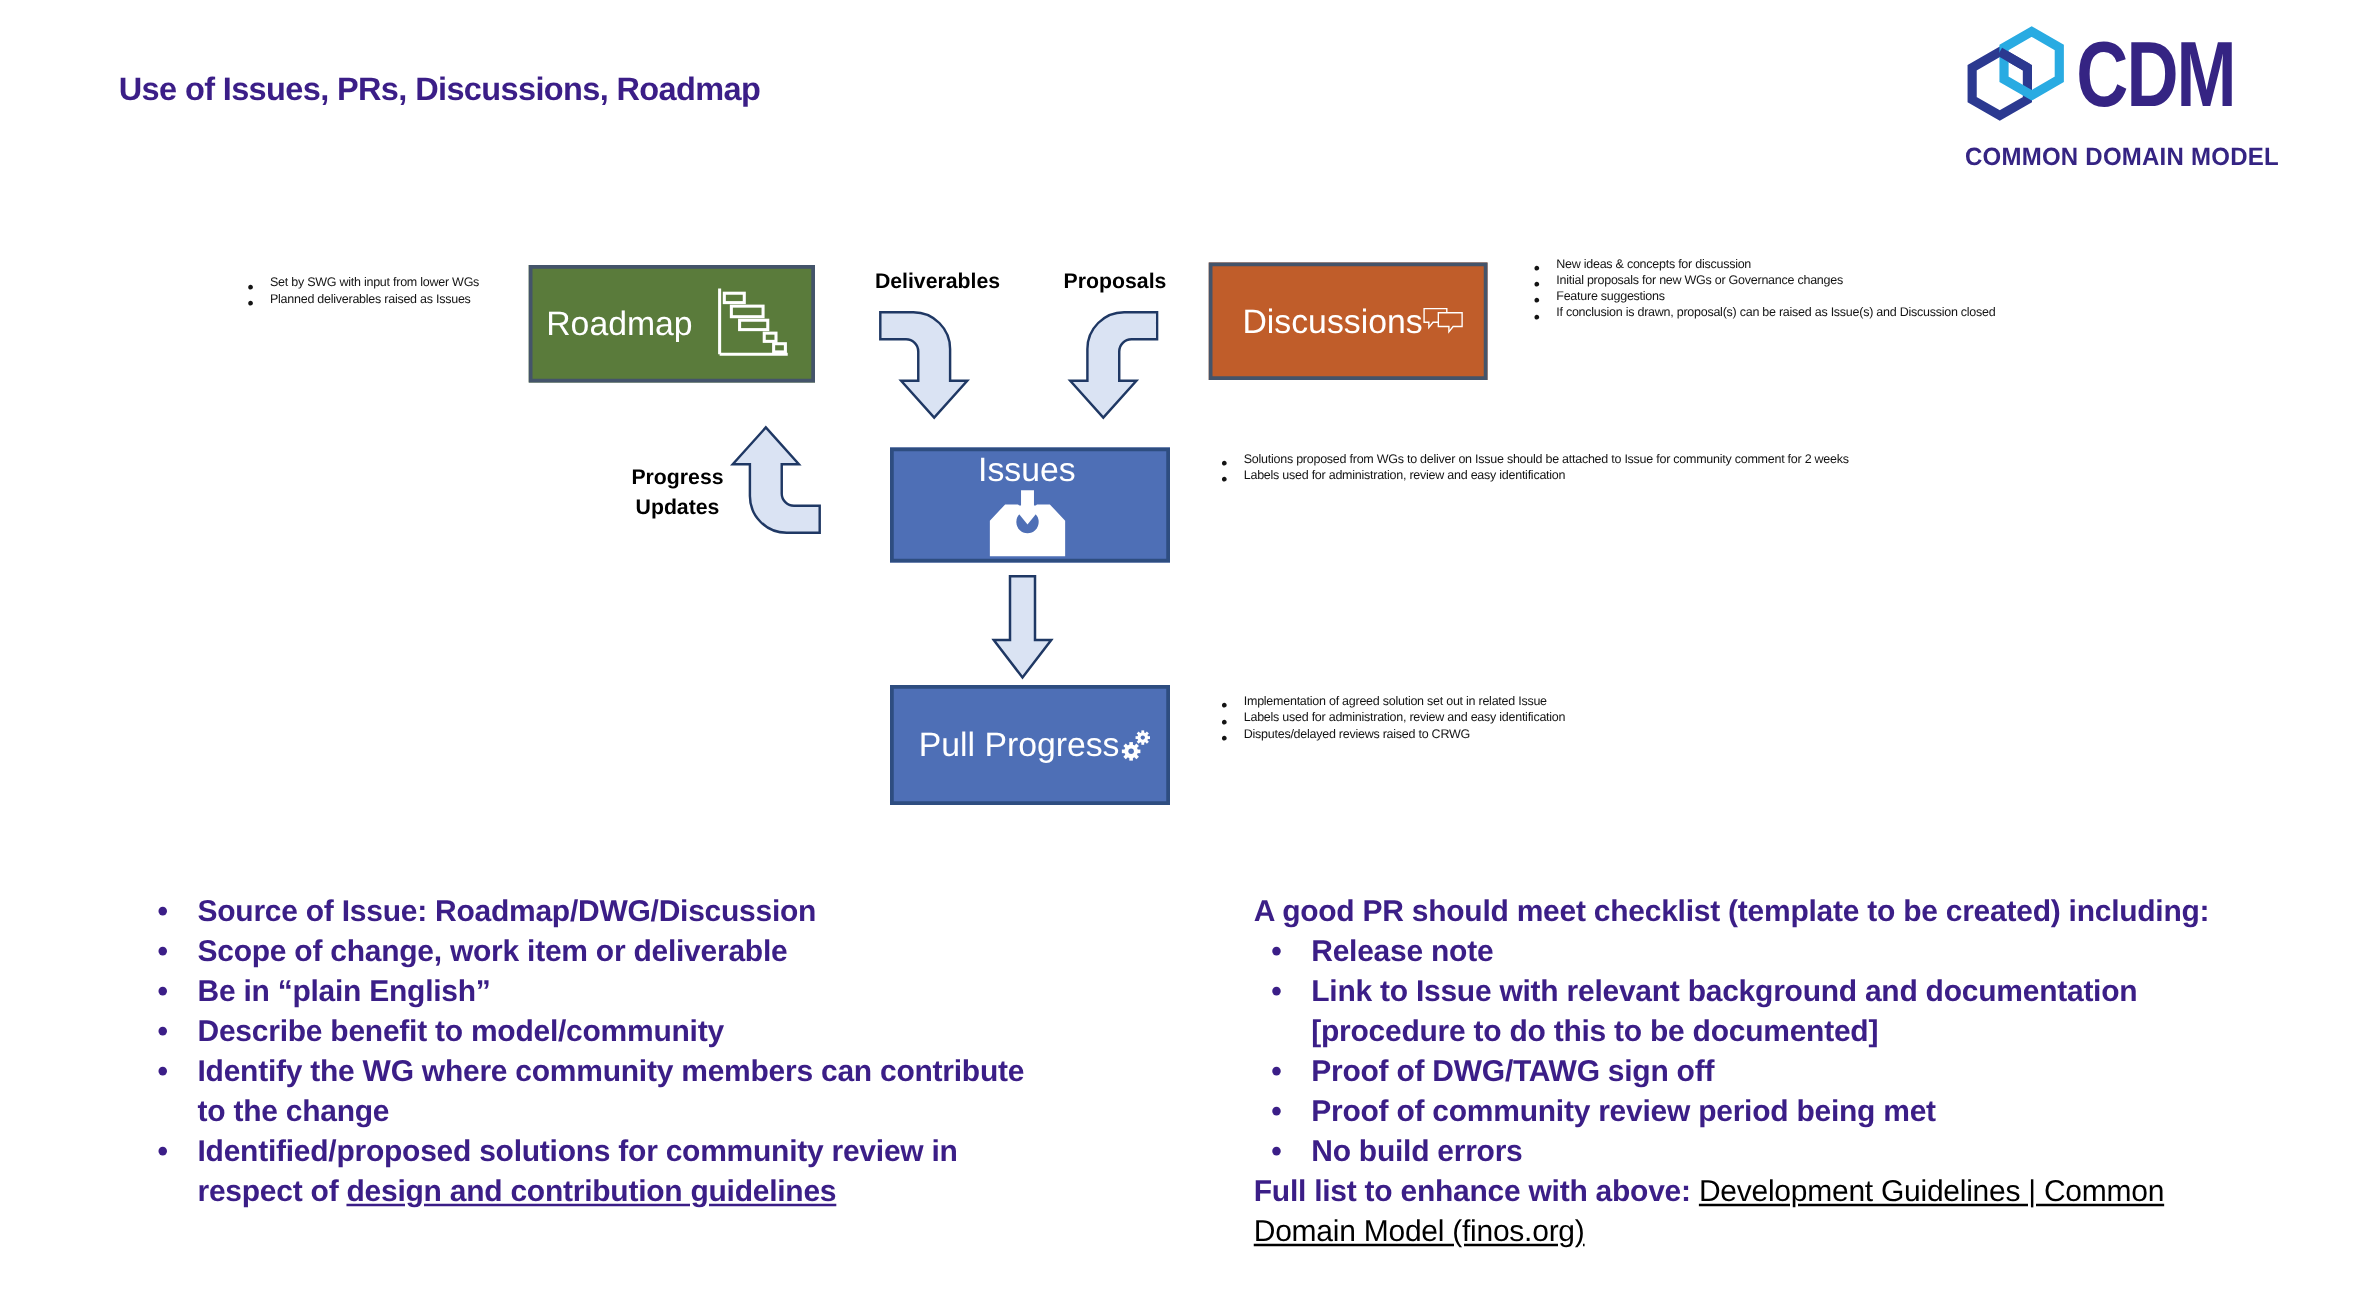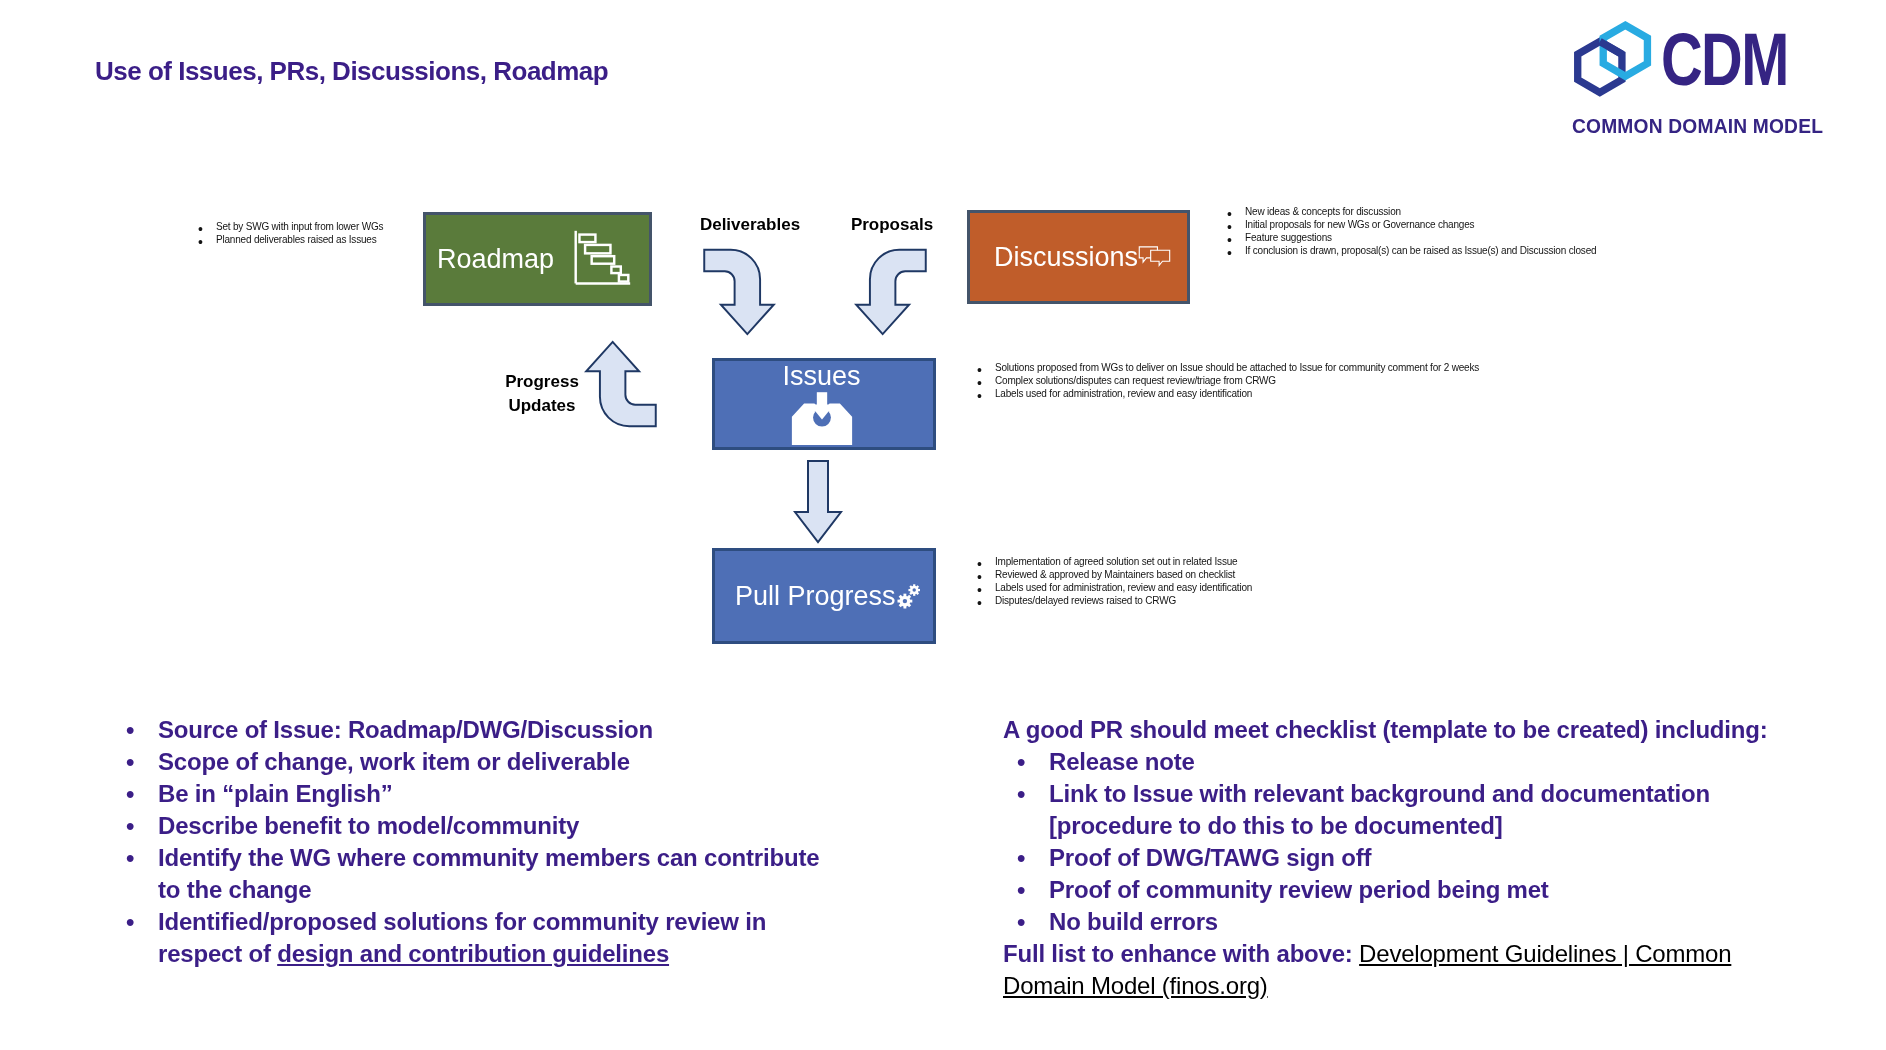--- a/index.html
+++ b/index.html
@@ -140,21 +140,20 @@
     <svg width="64" height="56" viewBox="0 0 68 58">
       <path d="M2 26 L15 12 H26 L34 21 L42 12 H53 L66 26 V56 H2 Z" fill="#fff"></path>
       <circle cx="34" cy="27" r="9.5" fill="#4e6fb6"></circle>
       <rect x="28.5" y="0" width="11" height="15" fill="#fff"></rect>
       <polygon points="21,13 47,13 34,29" fill="#fff"></polygon>
     </svg>
   </div>
 
   <ul class="d-list" id="issues-bullets">
     <li>Solutions proposed from WGs to deliver on Issue should be attached to Issue for community comment for 2 weeks</li>
-    <li>Complex solutions/disputes can request review/triage from CRWG</li>
     <li>Labels used for administration, review and easy identification</li>
   </ul>
 
   <svg class="arrow" id="issues-to-pr-arrow" width="50" height="84" viewBox="0 0 50 84">
     <path d="M 15 1 H 35 V 52 H 48 L 25 82 L 2 52 H 15 Z" fill="#dae3f3" stroke="#1f3864" stroke-width="2"></path>
   </svg>
 
   <div class="box" id="pr-box">
     <span class="box-label">Pull Progress</span>
     <svg width="56" height="64" viewBox="0 0 60 66">
@@ -172,21 +171,20 @@
         <rect x="-3.4" y="-17.5" width="6.8" height="35" transform="rotate(90)"></rect>
         <rect x="-3.4" y="-17.5" width="6.8" height="35" transform="rotate(135)"></rect>
         <circle r="12.8" fill="#fff"></circle>
         <circle r="5.2" fill="#4e6fb6"></circle>
       </g>
     </svg>
   </div>
 
   <ul class="d-list" id="pr-bullets">
     <li>Implementation of agreed solution set out in related Issue</li>
-    <li>Reviewed &amp; approved by Maintainers based on checklist</li>
     <li>Labels used for administration, review and easy identification</li>
     <li>Disputes/delayed reviews raised to CRWG</li>
   </ul>
 
   <div class="checklist" id="issue-checklist">
     <ul>
       <li>Source of Issue: Roadmap/DWG/Discussion</li>
       <li>Scope of change, work item or deliverable</li>
       <li>Be in “plain English”</li>
       <li>Describe benefit to model/community</li>

